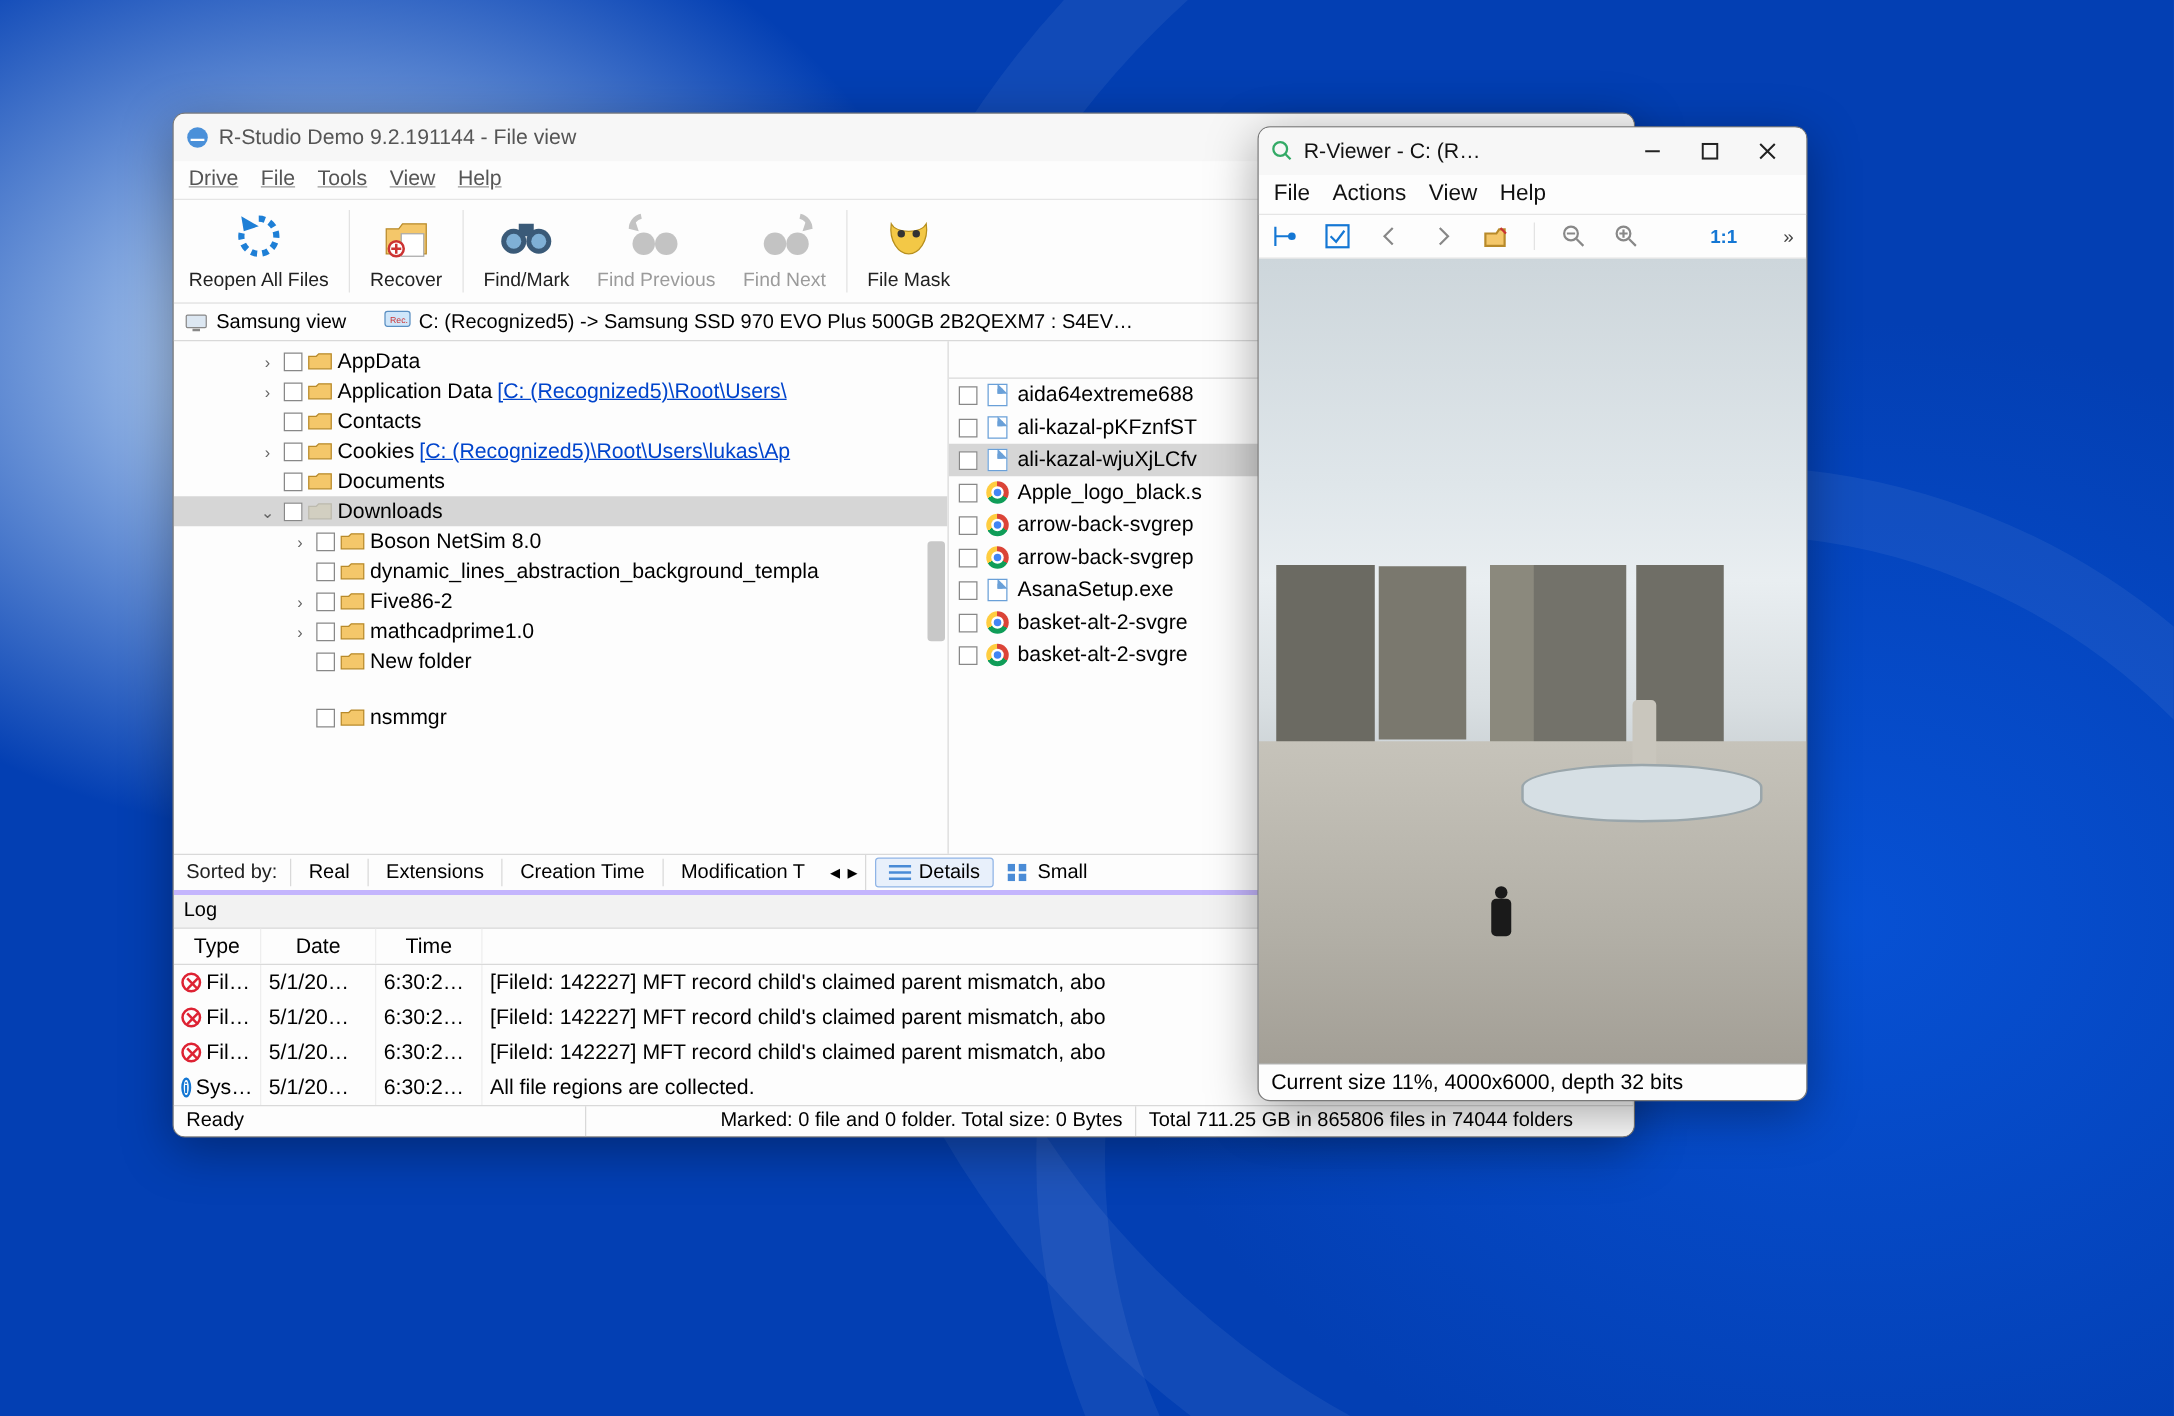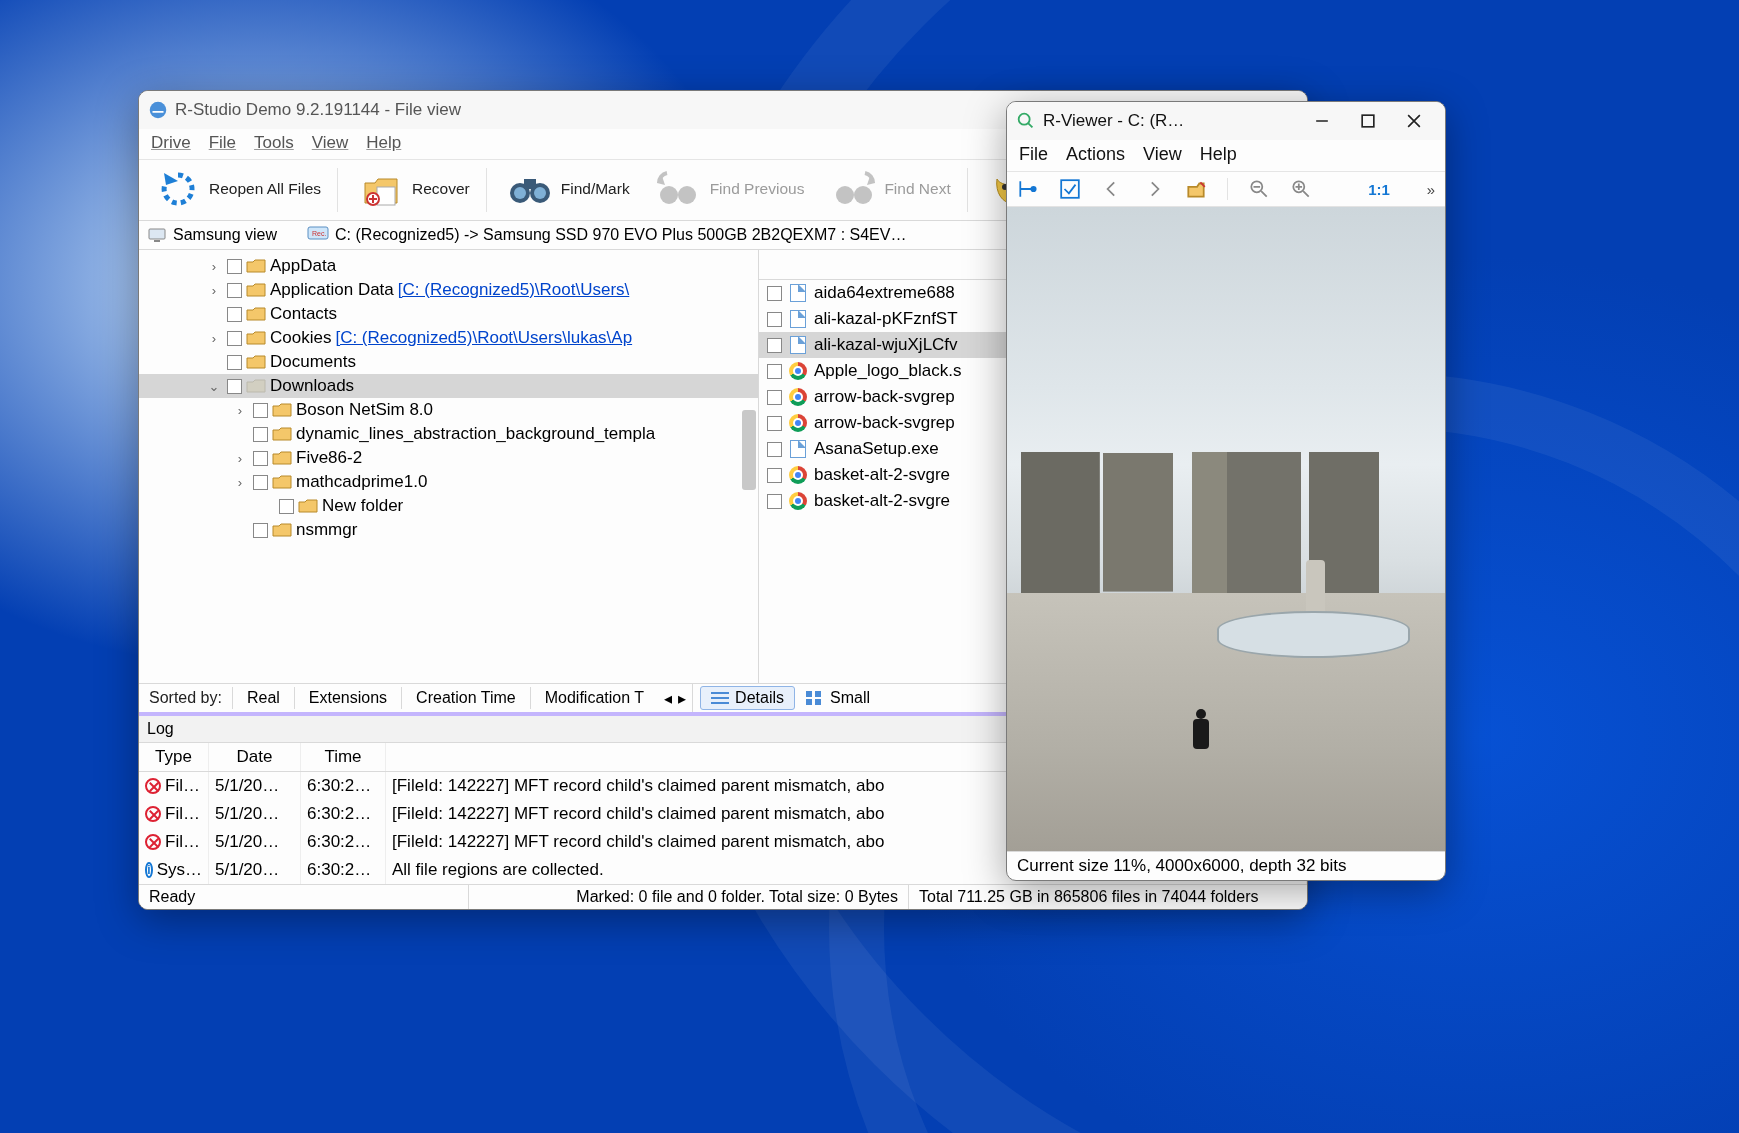--- a/index.html
+++ b/index.html
@@ -53,21 +53,21 @@
   .win-viewer .titlebar { color:#111; }
 
   
   .menubar { display:flex; gap:18px; padding:4px 12px 6px; font-size:17px; color:#555; background:#fdfdfd; border-bottom:1px solid #e5e5e5;}
   .win-viewer .menubar{ color:#111; font-size:18px;}
   .menu-item { cursor:default;}
   .menu-item.u { text-decoration: underline; text-decoration-color:#999;}
 
   
   .toolbar { display:flex; align-items:flex-end; padding:4px 2px 4px; gap:2px; border-bottom:1px solid #d9d9d9; background:#fdfdfd;}
-  .tool { display:flex; align-items:center; justify-content:flex-end; padding:2px 10px 4px; gap:4px; font-size:15.5px; color:#222;}
+  .tool { display:flex; flex-direction:column; align-items:center; justify-content:flex-end; padding:2px 10px 4px; gap:4px; font-size:15.5px; color:#222;}
   .tool.disabled{ color:#9b9b9b;}
   .tool .glyph { width:54px; height:46px; display:flex; align-items:center; justify-content:center;}
   .tool .label { white-space:nowrap; }
   .sep { width:1px; align-self:stretch; background:#e2e2e2; margin:4px 4px;}
 
   
   .breadcrumb-row { display:flex; align-items:center; gap:6px; padding:3px 8px; border-bottom:1px solid #d9d9d9; font-size:16px; background:#fdfdfd; white-space:nowrap; overflow:hidden;}
   .dv-icon{ width:20px; height:20px; }
 
   
@@ -348,29 +348,29 @@
             <span>Five86-2</span>
           </div>
           <div class="tree-row" style="padding-left: 92px;">
             <span class="exp">›</span>
             <span class="cb"></span>
             <span class="fico "><svg class="folder" viewBox="0 0 20 16">
                 <path d="M1 4h6l2-2h10v12H1z" fill="#f4c76a" stroke="#b88a2a"></path>
               </svg></span>
             <span>mathcadprime1.0</span>
           </div>
-          <div class="tree-row" style="padding-left: 92px; margin-left: 26px;">
+          <div class="tree-row" style="padding-left: 92px;">
             <span class="exp"></span>
             <span class="cb"></span>
             <span class="fico "><svg class="folder" viewBox="0 0 20 16">
                 <path d="M1 4h6l2-2h10v12H1z" fill="#f4c76a" stroke="#b88a2a"></path>
               </svg></span>
             <span>New folder</span>
           </div>
-          <div class="tree-row" style="padding-left: 92px;">
+          <div class="tree-row" style="padding-left: 92px; margin-top: 21px;">
             <span class="exp"></span>
             <span class="cb"></span>
             <span class="fico "><svg class="folder" viewBox="0 0 20 16">
                 <path d="M1 4h6l2-2h10v12H1z" fill="#f4c76a" stroke="#b88a2a"></path>
               </svg></span>
             <span>nsmmgr</span>
           </div>
         </div>
       <div class="tree-scroll"></div>
     </div>

